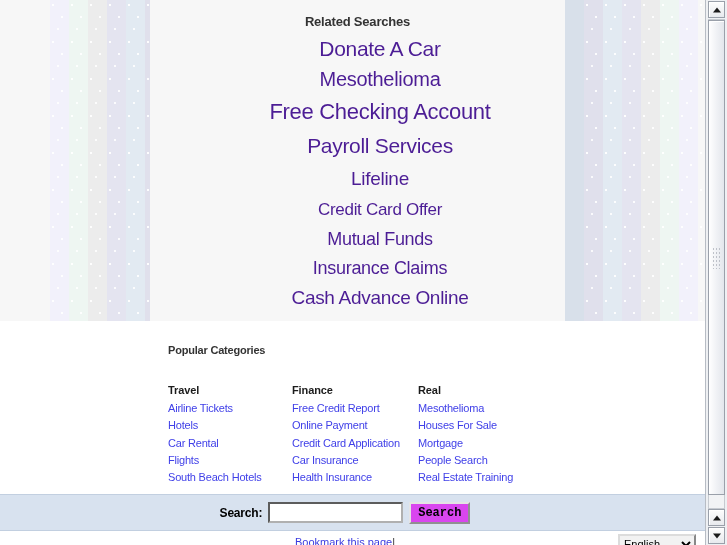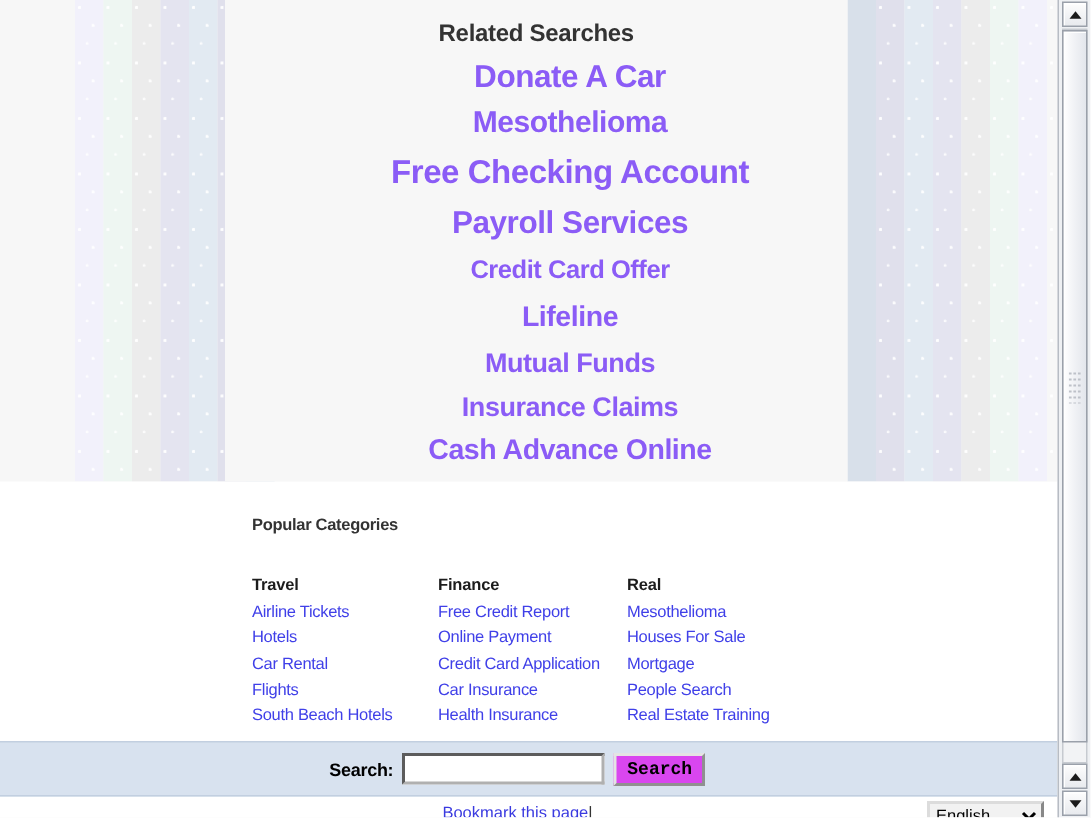--- a/index.html
+++ b/index.html
@@ -66,31 +66,31 @@
   
   #related {
     position: absolute;
     left: 150px;
     top: 0;
     width: 415px;
     z-index: 6;
     text-align: center;
   }
   #related-title {
-    font-size: 16px;
+    font-size: 13px;
     font-weight: bold;
     color: #333333;
     letter-spacing: -0.2px;
     padding-top: 14px;
     padding-bottom: 4px;
   }
   .rs-link {
     display: block;
-    color: #8b5cf6;
-    font-weight: bold;
+    color: #4c1d95;
+    font-weight: normal;
     text-decoration: none;
     letter-spacing: -0.3px;
     white-space: nowrap;
     margin-left: 45px;
   }
   .rs-0 { font-size: 21px; line-height: 31px; }
   .rs-1 { font-size: 20px; line-height: 31px; }
   .rs-2 { font-size: 22px; line-height: 34px; text-align: center; }
   .rs-3 { font-size: 21px; line-height: 33px; }
   .rs-4 { font-size: 19px; line-height: 33px; }
@@ -330,22 +330,22 @@
       </div>
     <div id="hero-center"></div>
 
     <div id="related">
       <div id="related-title">Related Searches</div>
 
       <a class="rs-link rs-0" href="#">Donate A Car</a>
       <a class="rs-link rs-1" href="#">Mesothelioma</a>
       <a class="rs-link rs-2" href="#">Free Checking Account</a>
       <a class="rs-link rs-3" href="#">Payroll Services</a>
+      <a class="rs-link rs-4" href="#">Lifeline</a>
       <a class="rs-link rs-5" href="#">Credit Card Offer</a>
-      <a class="rs-link rs-4" href="#">Lifeline</a>
       <a class="rs-link rs-6" href="#">Mutual Funds</a>
       <a class="rs-link rs-7" href="#">Insurance Claims</a>
       <a class="rs-link rs-8" href="#">Cash Advance Online</a>
     </div>
   </div>
 
   <div id="categories">
     <div id="cat-title">Popular Categories</div>
 
     <div id="cat-cols">

